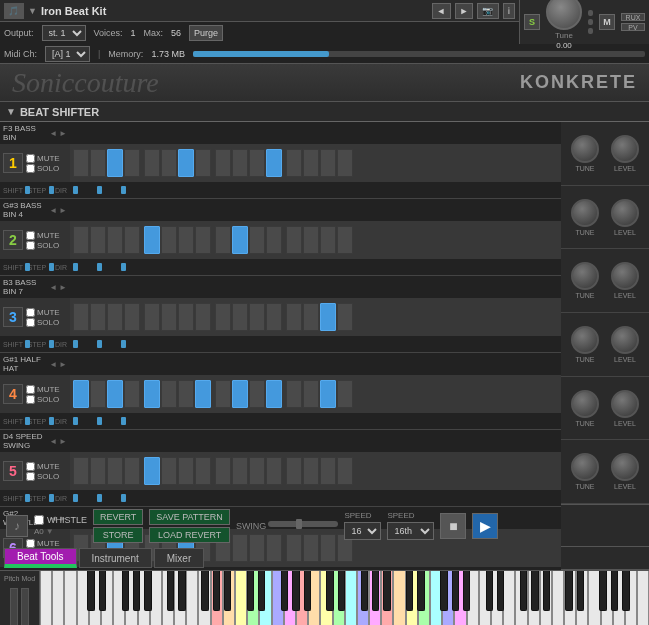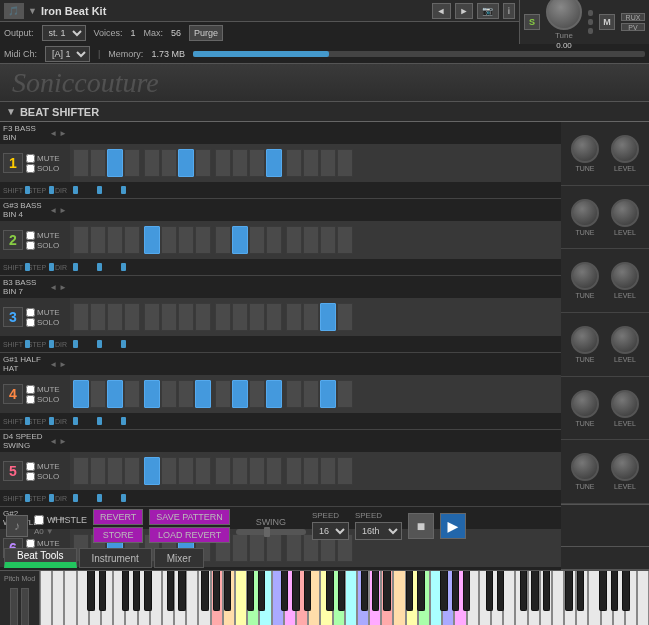--- a/index.html
+++ b/index.html
@@ -83,21 +83,21 @@
       font-size: 12px; color: #888;
     }
     .bottom-checkbox-group {
       display: flex; flex-direction: column; gap: 2px;
     }
     .bottom-checkbox {
       display: flex; align-items: center; gap: 3px; font-size: 9px; color: #bbb;
     }
     .bottom-checkbox input { width: 10px; height: 10px; }
     .bottom-btn {
-      background: #a21caf; border: 1px solid #666; color: #bbb;
+      background: #14532d; border: 1px solid #666; color: #bbb;
       padding: 2px 6px; font-size: 9px; cursor: pointer; height: 16px;
     }
     .swing-label { font-size: 9px; color: #888; }
     .swing-slider {
       width: 70px; height: 6px; background: #555; border-radius: 3px; position: relative;
     }
     .length-select {
       background: #333; border: 1px solid #666; color: #ccc; font-size: 9px;
       padding: 1px 2px; height: 18px;
     }
@@ -124,23 +124,23 @@
       padding: 3px 12px;
       background: #333;
       border: 1px solid #555;
       color: #bbb;
       font-size: 10px;
       cursor: pointer;
       height: 20px;
       display: flex; align-items: center;
     }
     .tab.active {
-      background: #404040;
+      background: #a21caf;
       color: #fff;
-      border-bottom: 6px solid #22c55e;
+      border-bottom: 4px solid #22c55e;
     }
 
     
     .keyboard-area {
       height: 80px;
       background: #222;
       position: relative;
       display: flex;
       align-items: stretch;
       border-top: 1px solid #555;
@@ -302,20 +302,21 @@
     <span style="font-size:9px;color:#666;">|</span>
     <span class="text-sm">Memory:</span>
     <span class="text-val">1.73 MB</span>
     <div style="flex:1;height:6px;background:#444;border-radius:2px;position:relative;">
       <div style="width:30%;height:100%;background:#4499cc;border-radius:2px;"></div>
     </div>
   </div>
 
   <div class="brand-bar">
     <span class="brand-name">Soniccouture</span>
+    <span class="brand-product">KONKRETE</span>
   </div>
 
   <div class="beat-shifter-header">
     <span class="triangle-icon">▼</span>
     <span class="section-title">BEAT SHIFTER</span>
   </div>
 
   <div class="main-body" id="main-body">
 
     <div class="left-panel" id="left-panel">
@@ -785,21 +786,21 @@
       </div>
     </div>
     <div class="bottom-checkbox-group">
       <button class="bottom-btn">REVERT</button>
       <button class="bottom-btn">STORE</button>
     </div>
     <div class="bottom-checkbox-group">
       <button class="bottom-btn">SAVE PATTERN</button>
       <button class="bottom-btn">LOAD REVERT</button>
     </div>
-    <div style="display:flex;flex-direction:column;gap:2px;align-items:center;">
+    <div style="display:flex;gap:2px;">
       <span class="swing-label">SWING</span>
       <div class="swing-slider">
         <div style="position:absolute;width:6px;height:10px;background:#666;top:-2px;left:40%;border-radius:1px;"></div>
       </div>
     </div>
     <div style="display:flex;flex-direction:column;gap:2px;">
       <span style="font-size:8px;color:#888;">SPEED</span>
       <select class="length-select">
         <option>16</option><option>8</option><option>32</option>
       </select>

